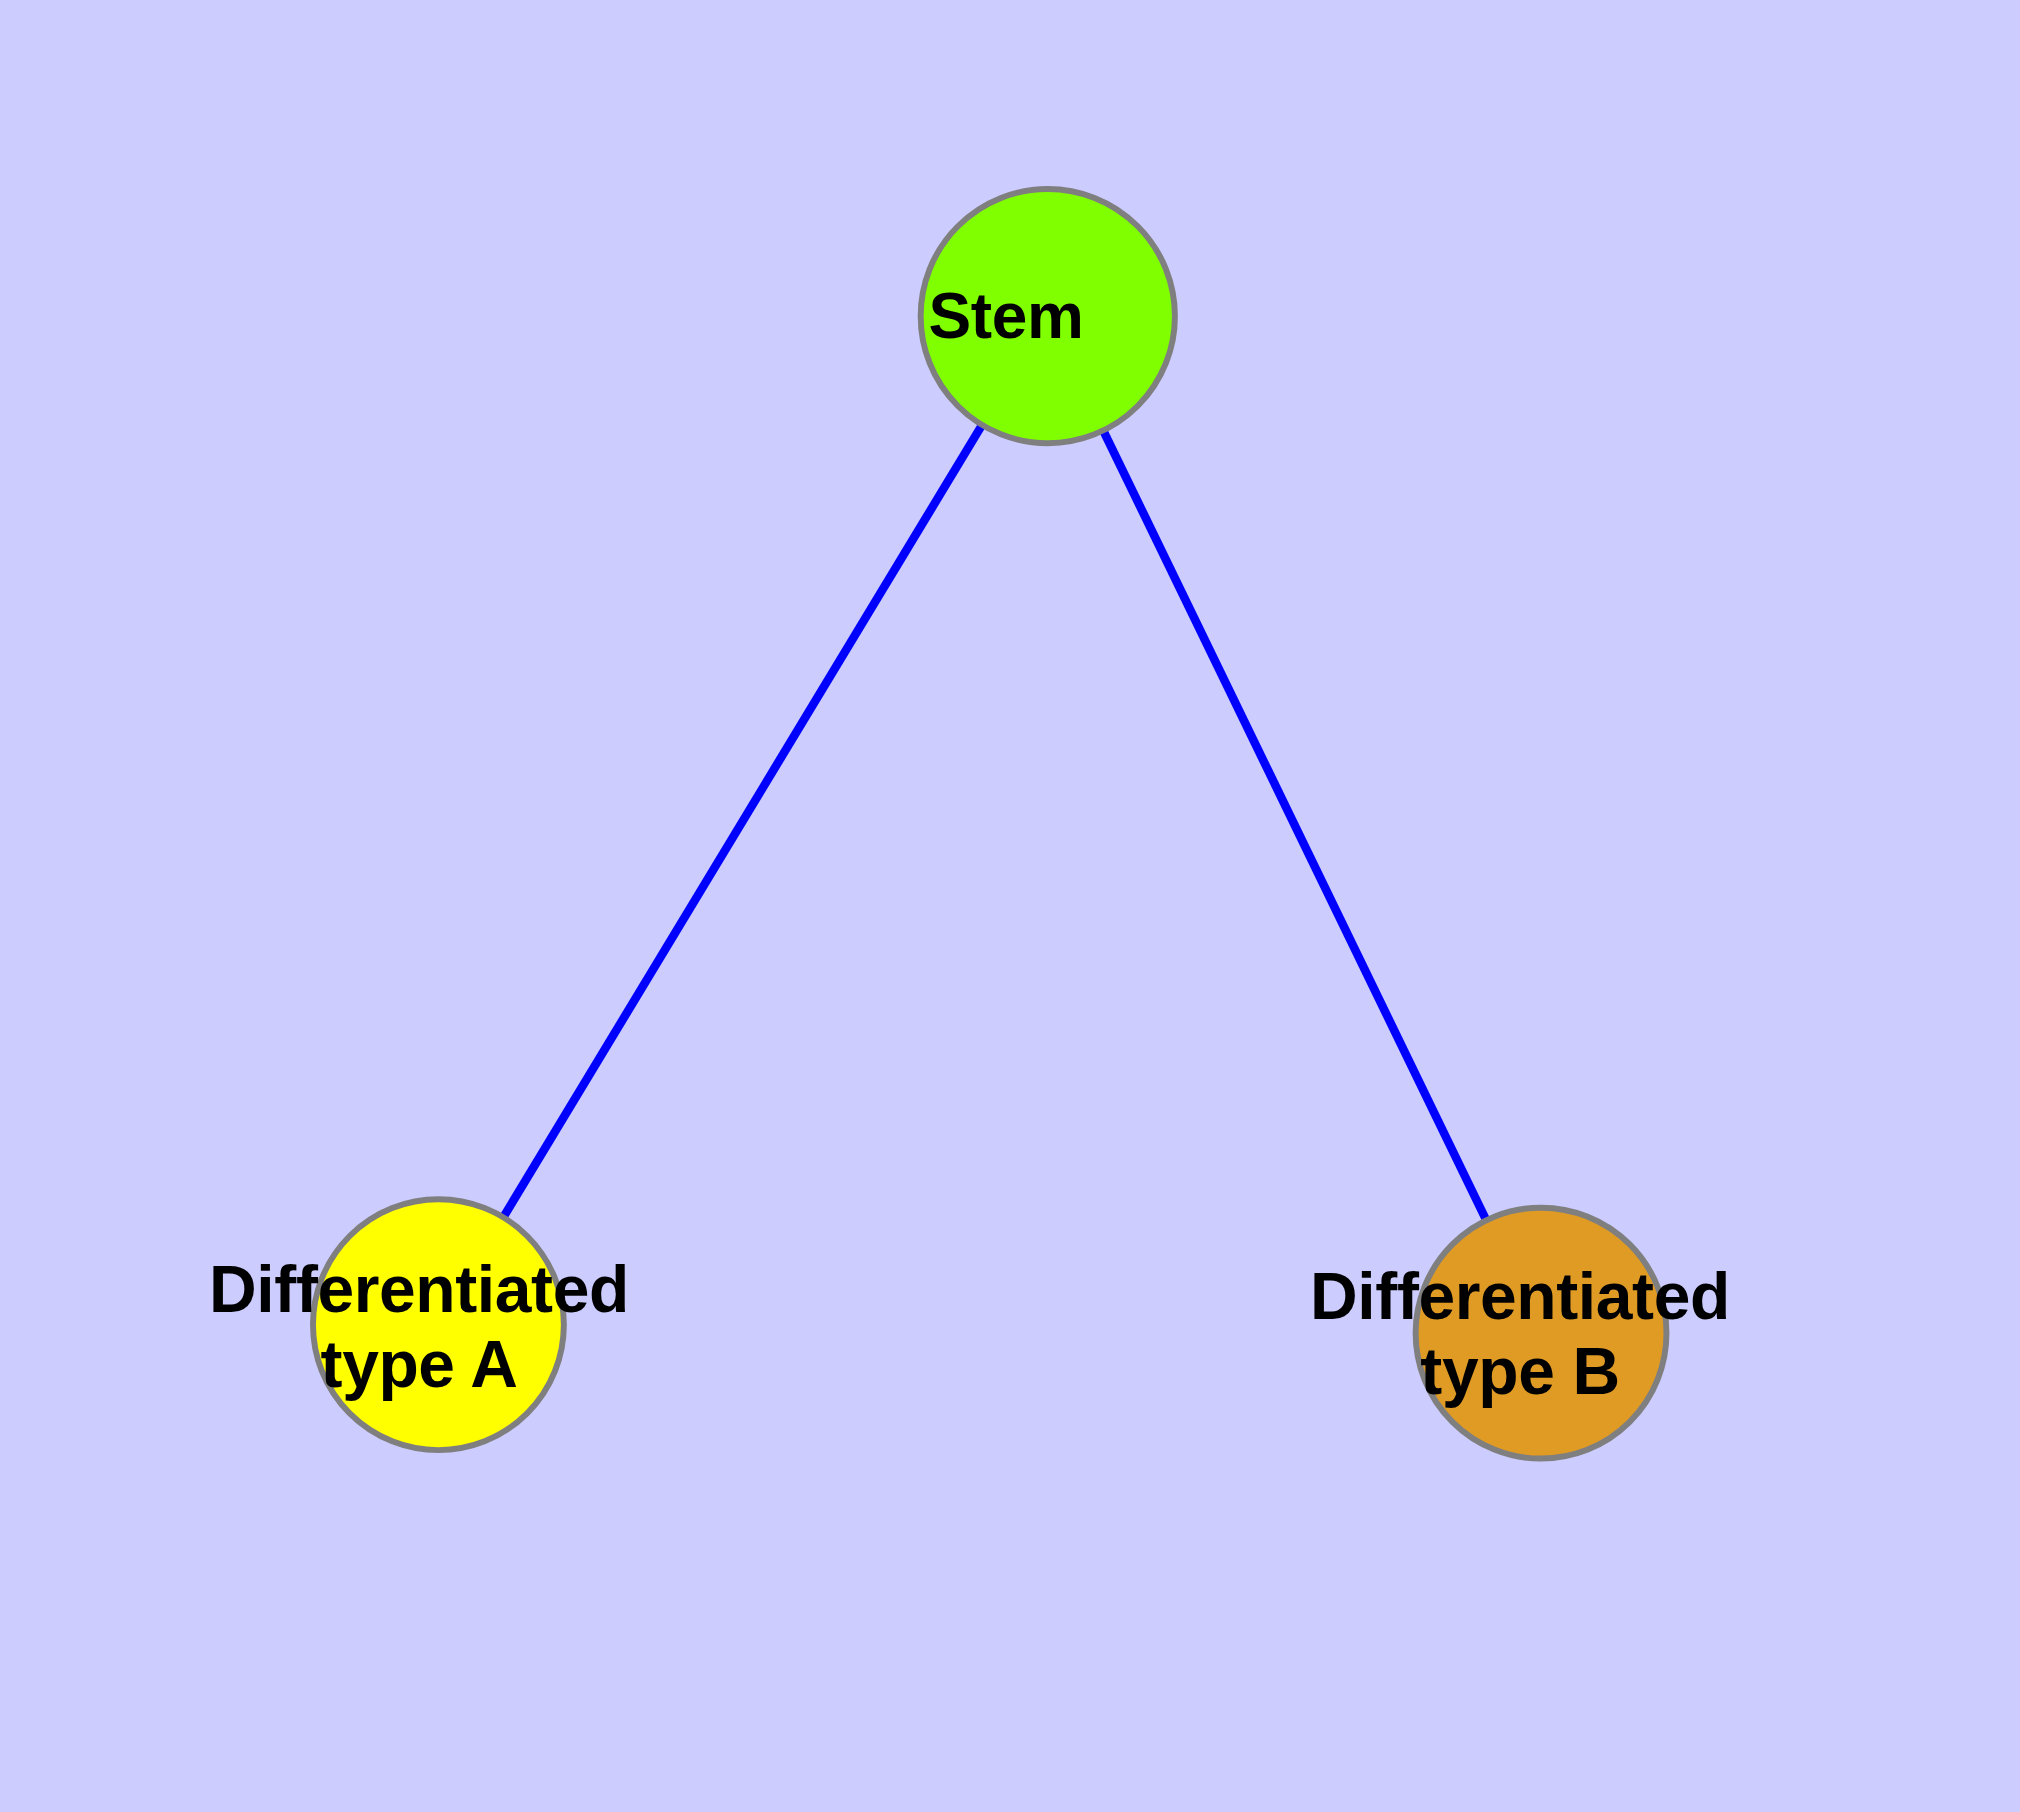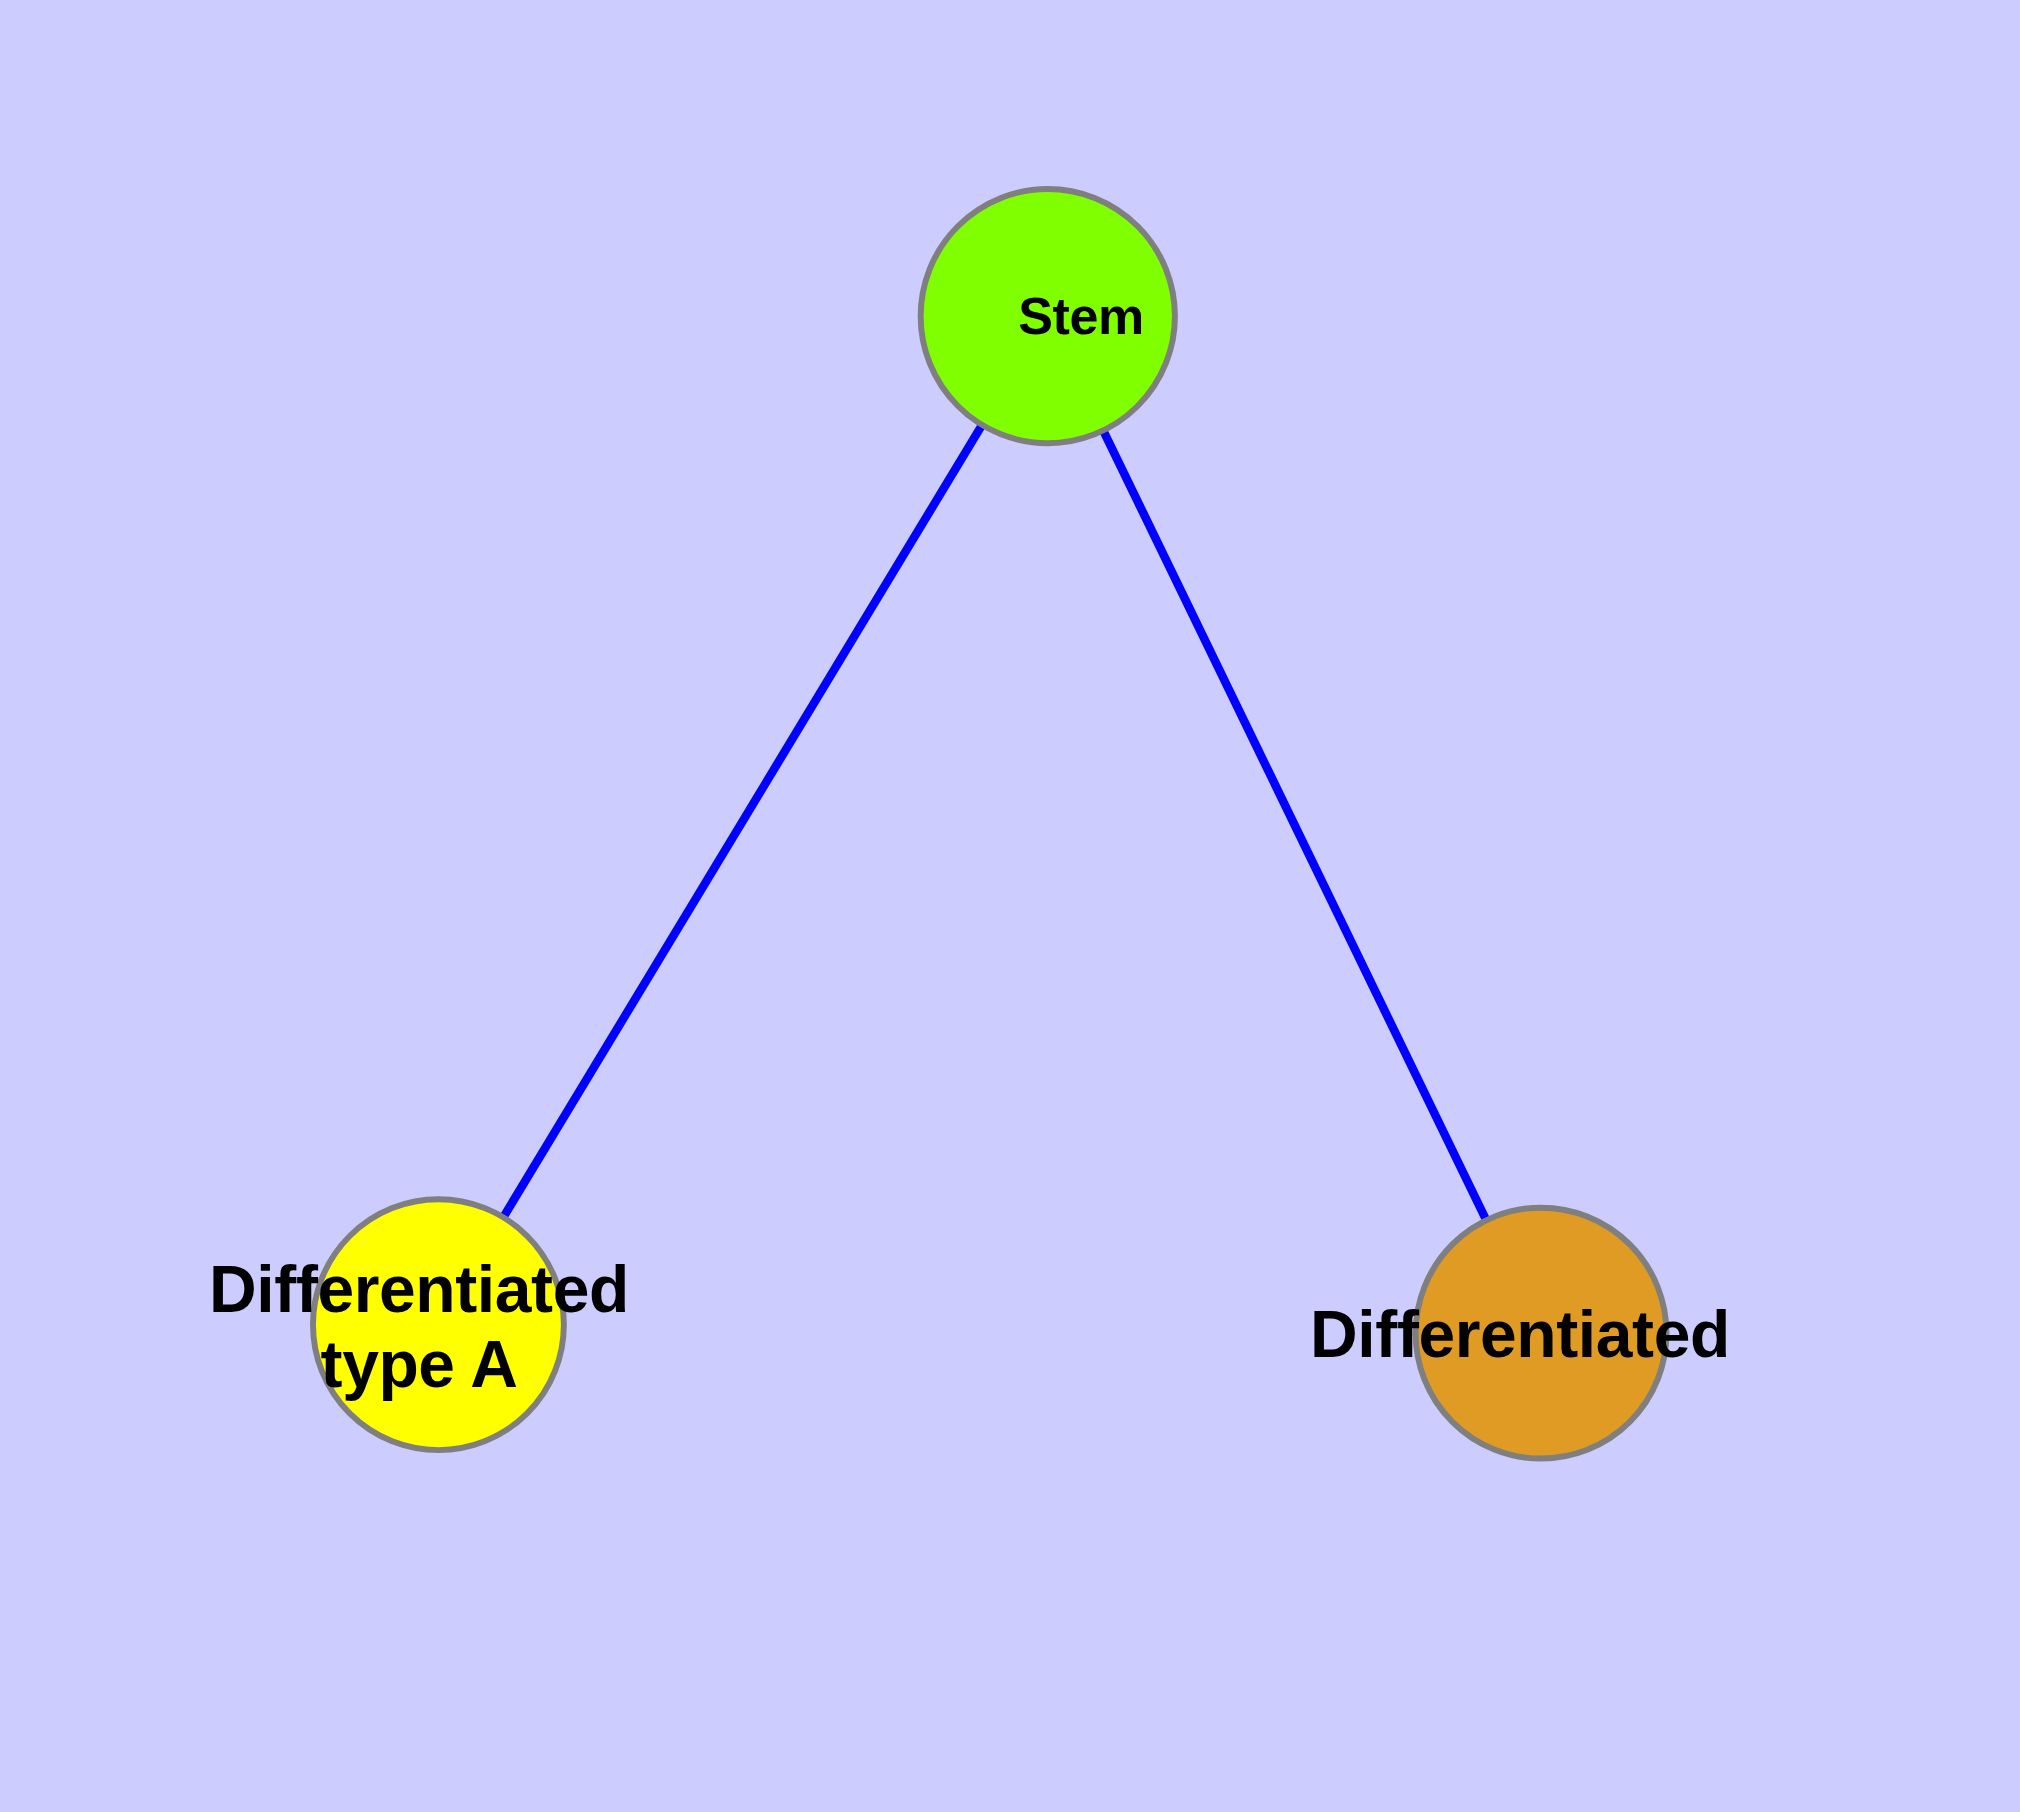--- a/index.html
+++ b/index.html
@@ -64,20 +64,20 @@
         <line x1="1157.3950856404895" y1="503.0971461582998" x2="594.5706391705696" y2="1434.6146583964146" stroke="#0000ff" stroke-width="10" stroke-linecap="butt"></line>
         <line x1="1302.3303501837736" y1="509.7636086263373" x2="1752.5424175818023" y2="1438.0359125397986" stroke="#0000ff" stroke-width="10" stroke-linecap="butt"></line>
       </g>
     <g id="node-layer">
         <circle cx="1236" cy="373" r="150" fill="#80ff00" stroke="#7f7f7f" stroke-width="7"></circle>
         <circle cx="517" cy="1563" r="148" fill="#ffff00" stroke="#7f7f7f" stroke-width="7"></circle>
         <circle cx="1818" cy="1573" r="148" fill="#e09b25" stroke="#7f7f7f" stroke-width="7"></circle>
       </g>
   </svg>
 
-  <div class="node-label label-stem" style="left: 1081px; top: 316px; font-size: 52px; color: rgb(0, 0, 0);">Stem</div>
+  <div class="node-label label-stem" style="left: 1006px; top: 316px; font-size: 64px; color: rgb(0, 0, 0);">Stem</div>
 
   <div class="node-label label-typea" style="left: 419px; top: 1327px; font-size: 66px; color: rgb(0, 0, 0);"><span>Differentiated</span><br><span>type A</span></div>
 
-  <div class="node-label label-typeb" style="left: 1520px; top: 1334px; font-size: 66px; color: rgb(0, 0, 0);"><span>Differentiated</span><br></div>
+  <div class="node-label label-typeb" style="left: 1520px; top: 1334px; font-size: 66px; color: rgb(0, 0, 0);"><span>Differentiated</span><br><span>type B</span></div>
 
 </div>
 
 
 </body></html>

